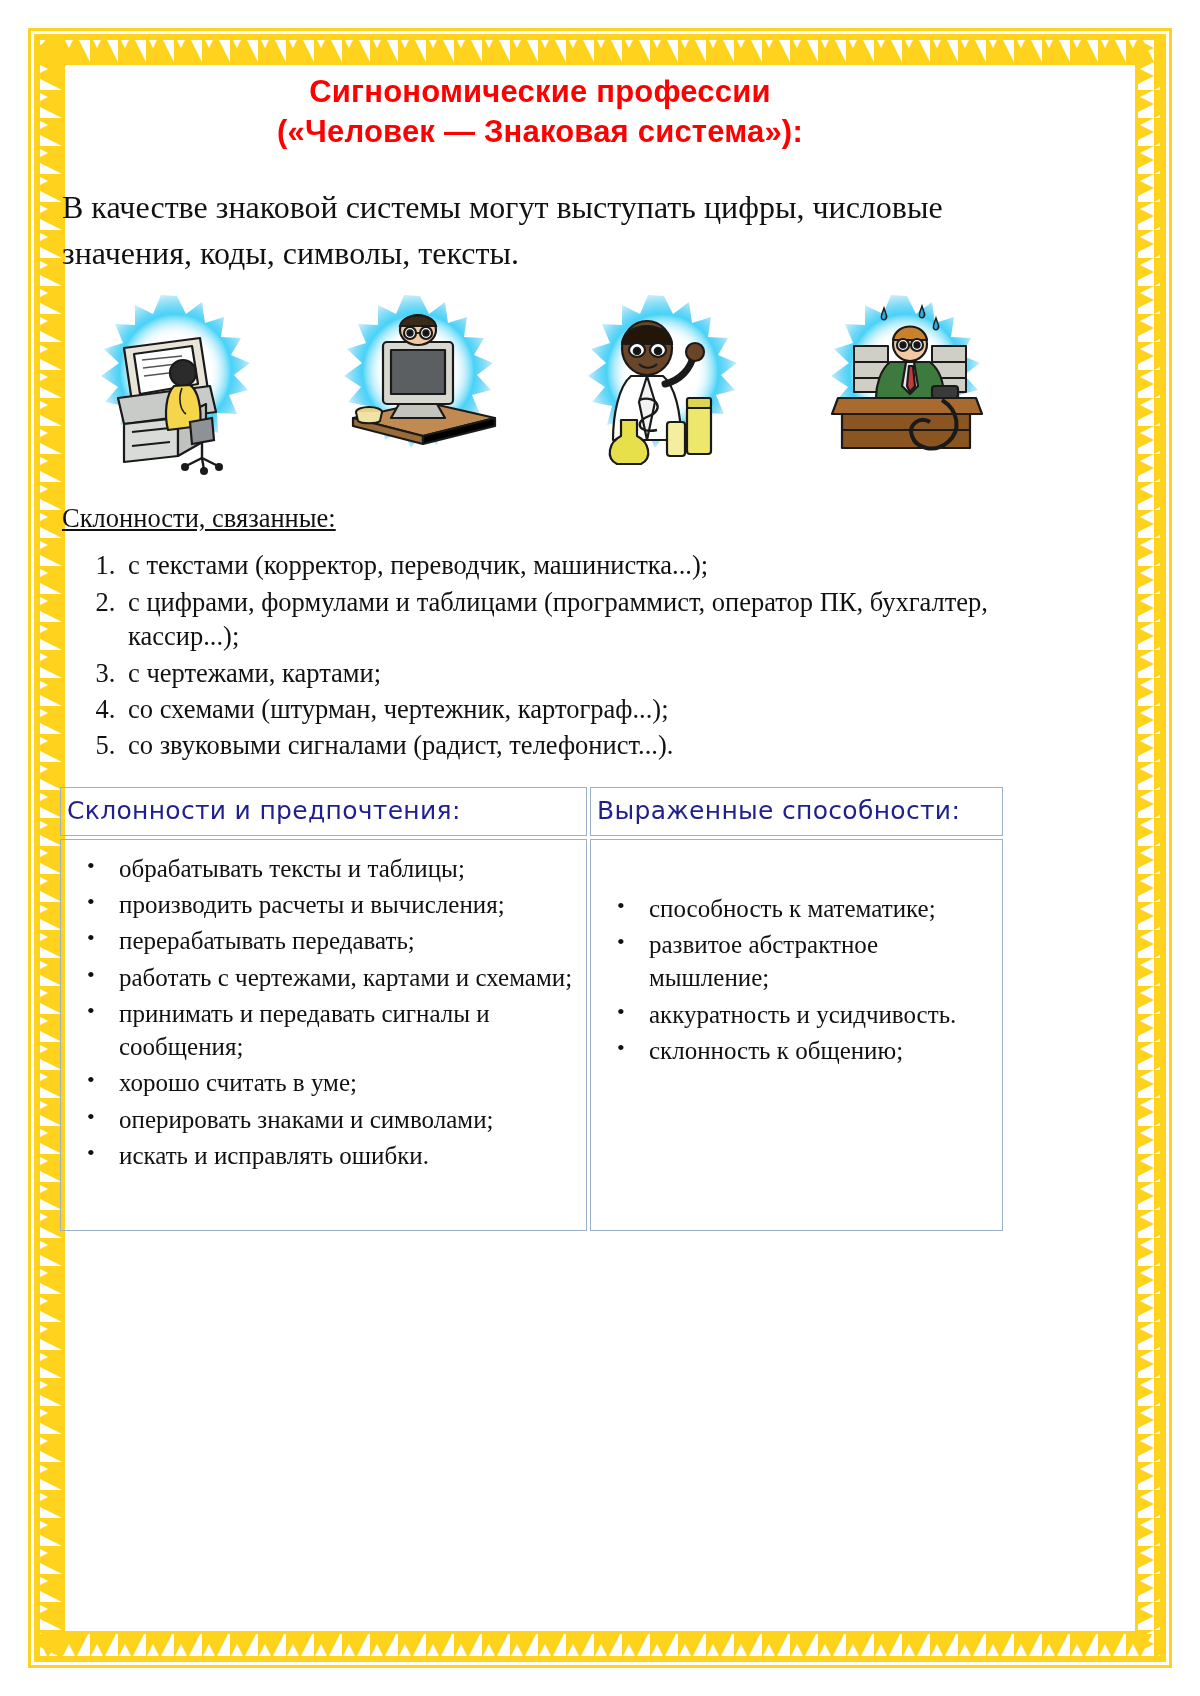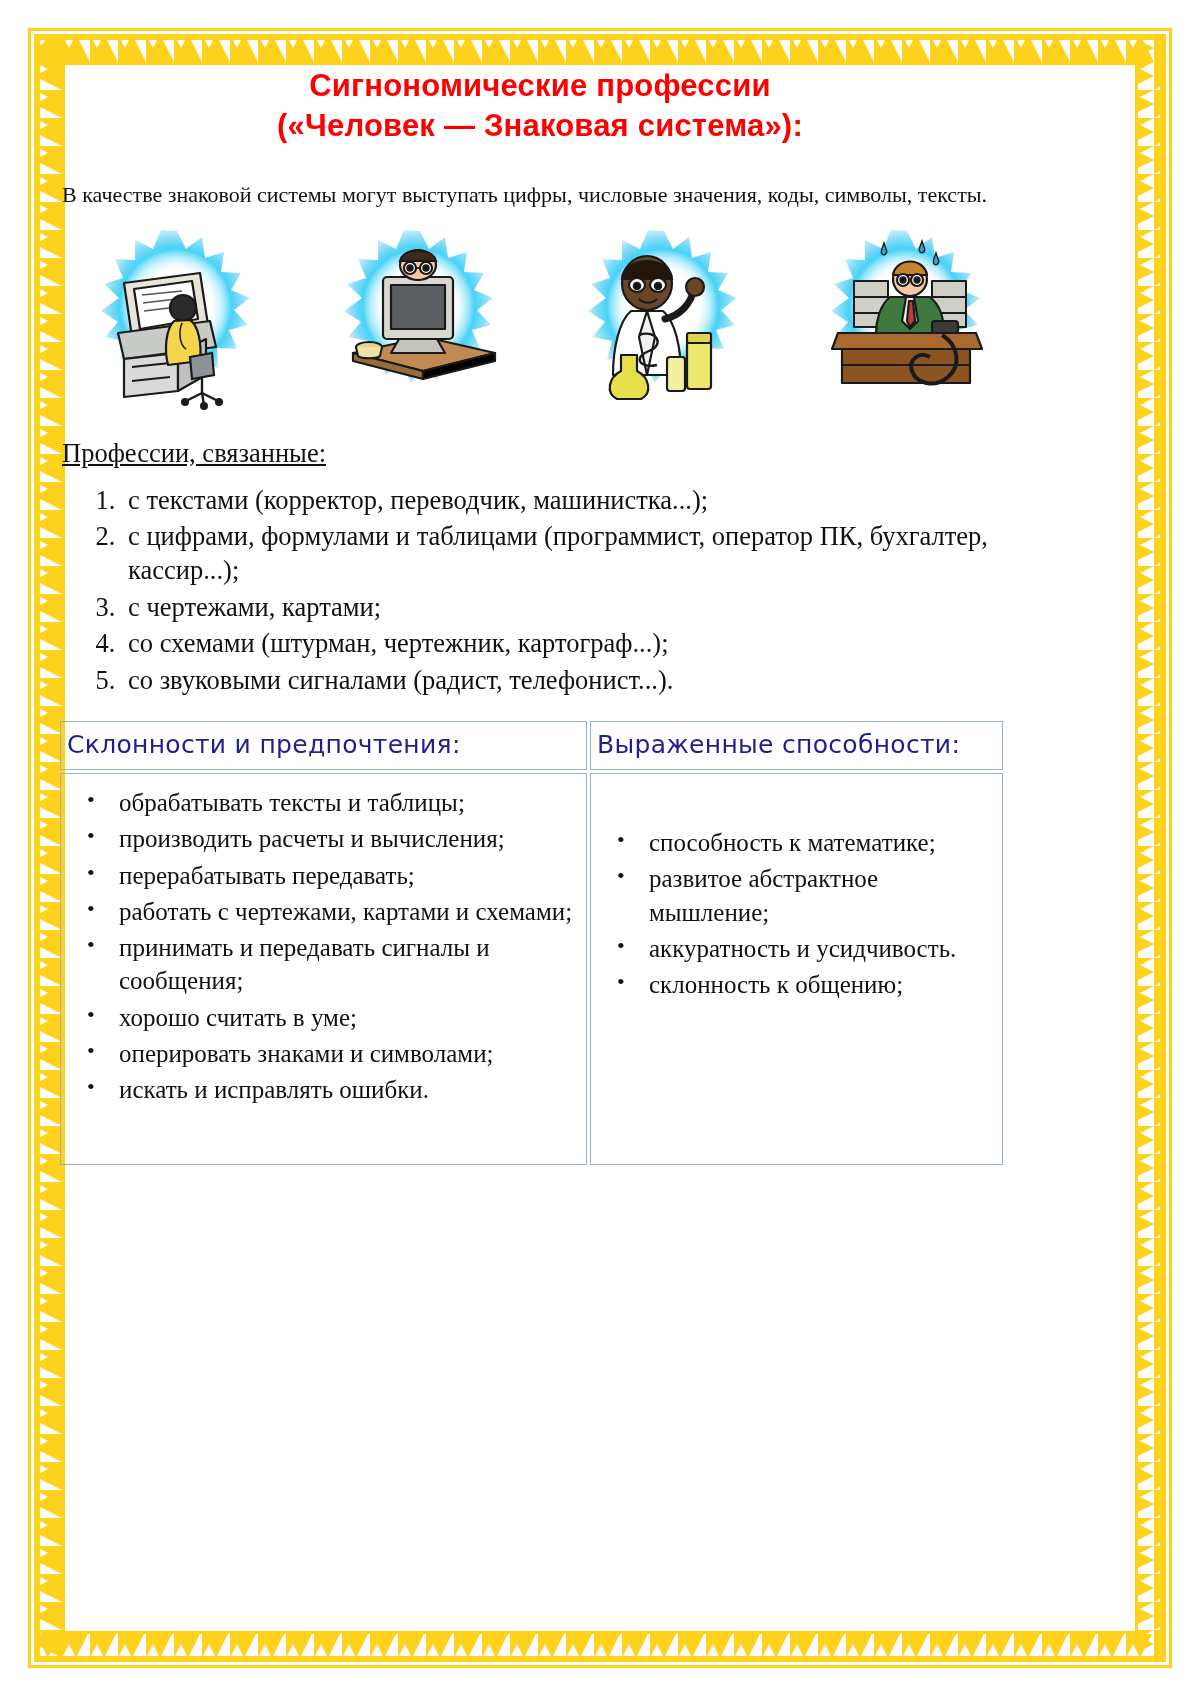--- a/index.html
+++ b/index.html
@@ -52,41 +52,41 @@
   .border-inner {
     position: absolute;
     inset: 34px;
     border: 3px solid #FFD21E;
     box-sizing: border-box;
   }
 
   .content {
     position: absolute;
     left: 60px;
-    top: 66px;
+    top: 72px;
     width: 960px;
     box-sizing: border-box;
   }
 
   
   .title {
     text-align: center;
     color: #FF0000;
     font-family: "Liberation Sans", "DejaVu Sans", sans-serif;
     font-weight: bold;
     font-size: 31px;
     line-height: 1.28;
     margin: 0 0 34px 0;
     letter-spacing: 0.2px;
   }
   .title .line { display: block; }
 
   
   .intro {
-    font-size: 22px;
+    font-size: 32px;
     line-height: 1.42;
     color: #111111;
     margin: 0 0 14px 0;
     padding: 0 26px 0 2px;
   }
 
   
   .clipart-row {
     display: flex;
     justify-content: space-between;
@@ -415,21 +415,21 @@
 
           <g stroke="#1a1a1a" stroke-width="2.2" stroke-linejoin="round">
             <rect x="120" y="96" width="26" height="12" rx="3" fill="#3A3A3A"></rect>
           </g>
           <path d="M130 110 C146 120 150 140 136 152 C122 164 104 158 100 146 C96 134 108 126 118 132" fill="none" stroke="#1a1a1a" stroke-width="4"></path>
         </svg>
       </div>
 
     </div>
 
-    <div class="sec-heading">Профессии, связанные:</div>
+    <div class="sec-heading">Склонности, связанные:</div>
 
     <ol class="prof-list">
       <li>с текстами (корректор, переводчик, машинистка...);</li>
       <li>с цифрами, формулами и таблицами (программист, оператор ПК, бухгалтер, кассир...);</li>
       <li>с чертежами, картами;</li>
       <li>со схемами (штурман, чертежник, картограф...);</li>
       <li>со звуковыми сигналами (радист, телефонист...).</li>
     </ol>
 
     

